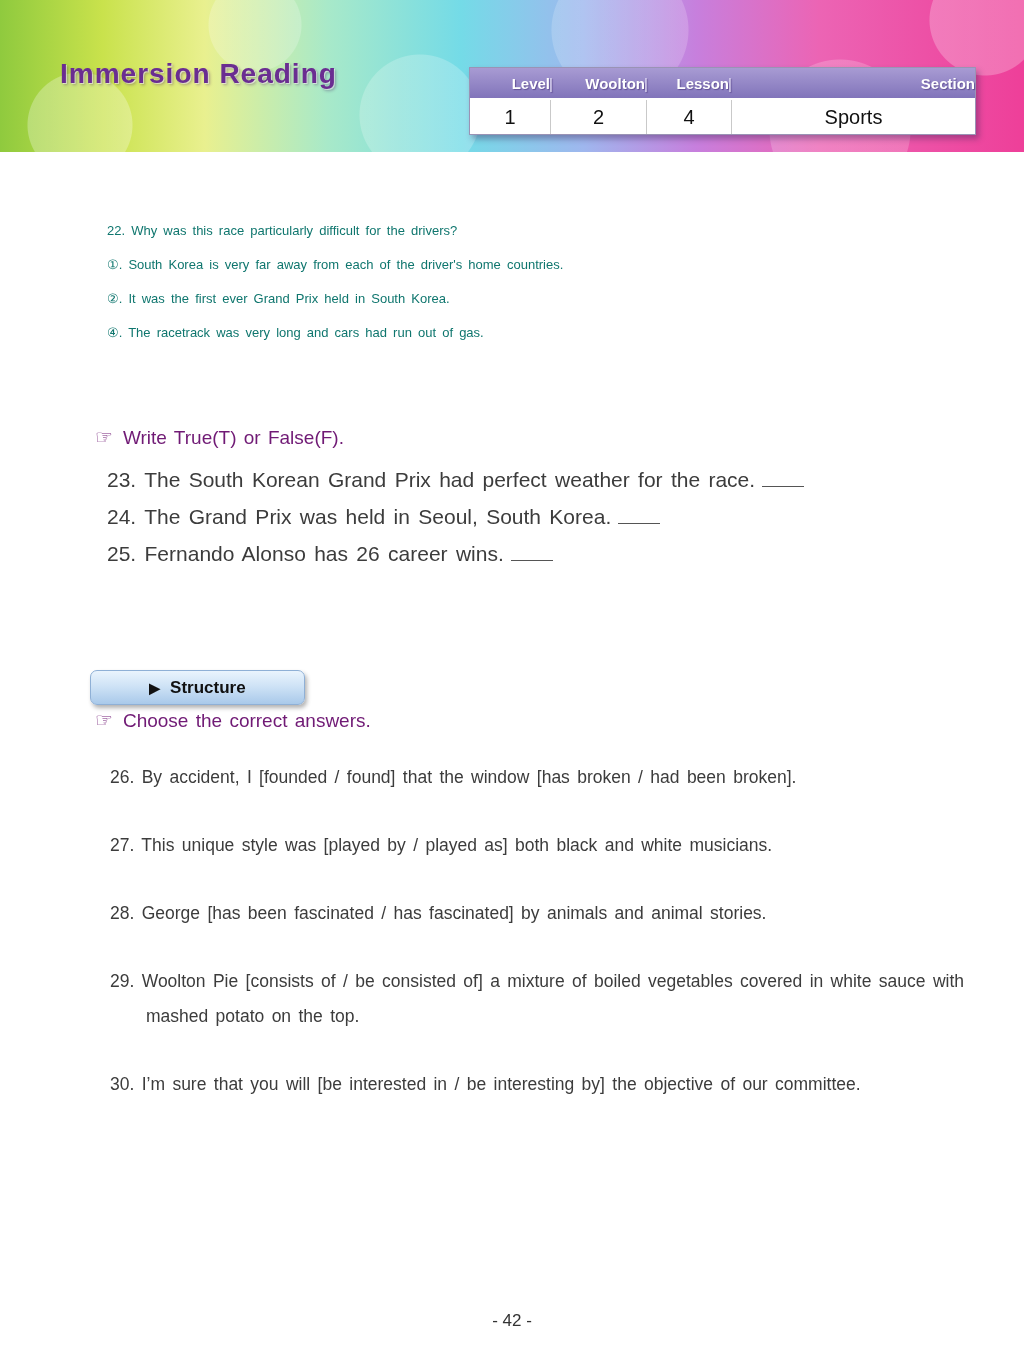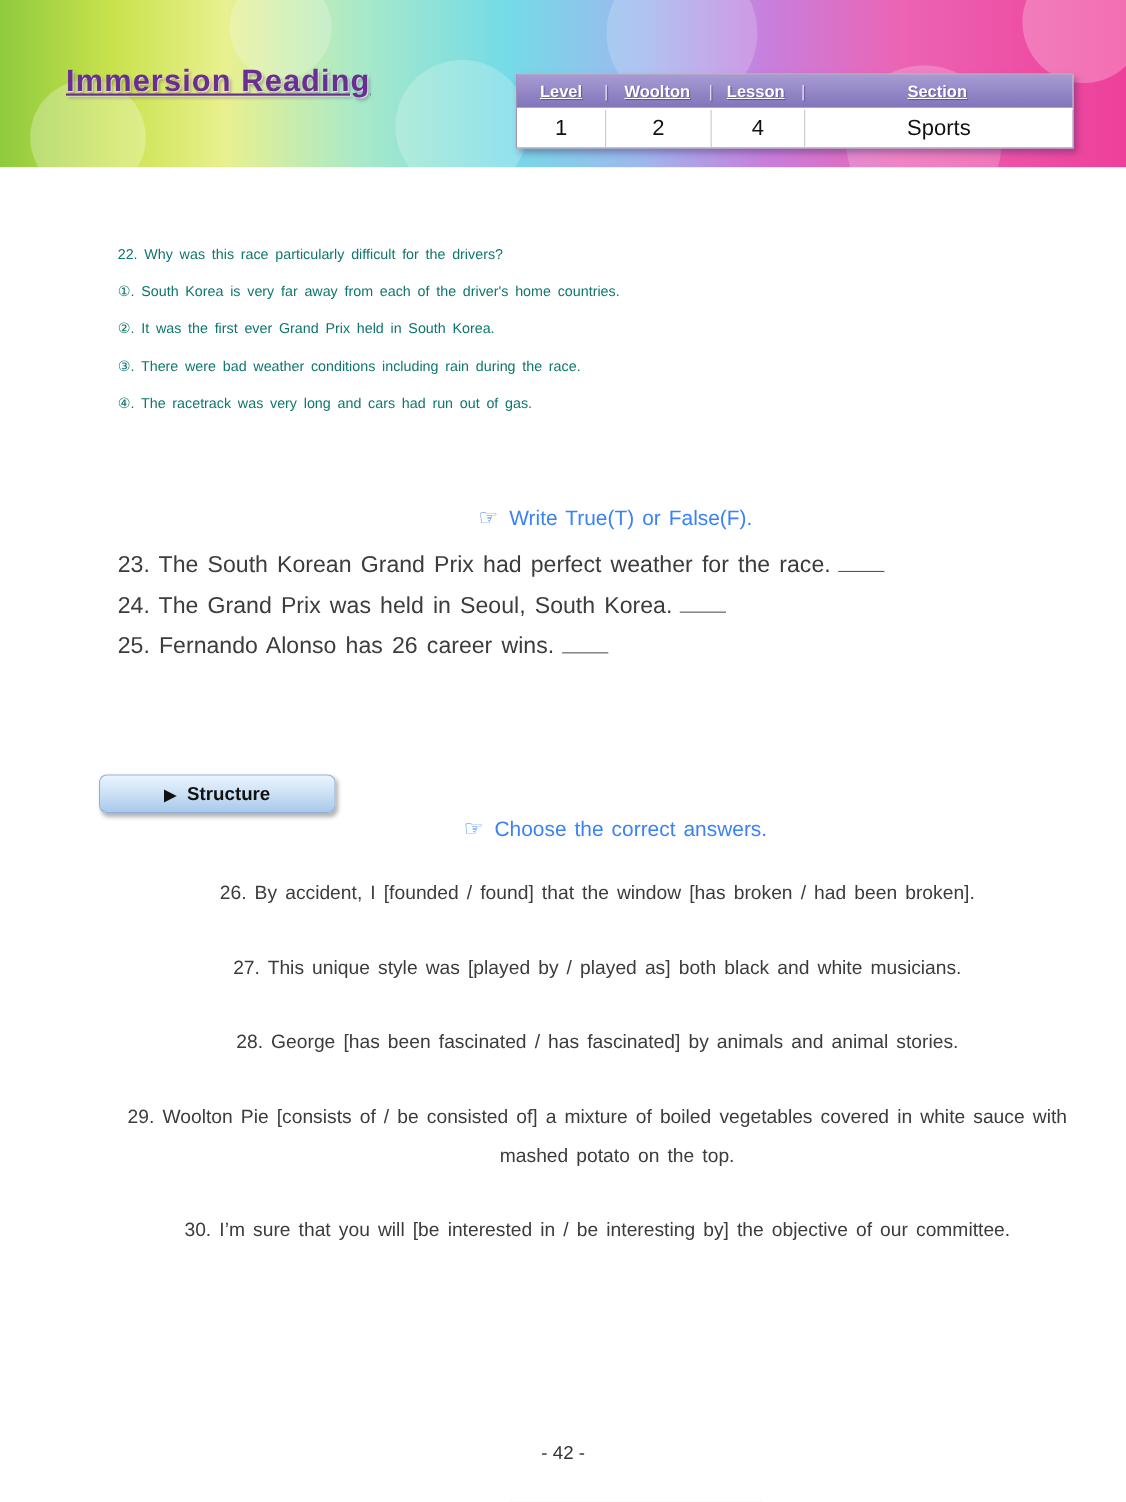--- a/index.html
+++ b/index.html
@@ -31,21 +31,20 @@
                              #74dbe7 45%, #9fb7ee 57%, #c77fdd 68%, #ec64b4 80%, #ee3f99 100%);
   }
   .logo {
     position: absolute;
     left: 60px; top: 58px;
     font-size: 28px;
     font-weight: bold;
     letter-spacing: 1px;
     color: #6a2d91;
     text-shadow: 1px 1px 0 rgba(255,255,255,.55), 2px 2px 3px rgba(60,20,90,.35);
-    text-decoration: underline;
   }
 
   
   .info-table {
     position: absolute;
     top: 67px; right: 48px;
     width: 505px;
     background: #ffffff;
     border: 1px solid #9a93b5;
     box-shadow: 3px 4px 6px rgba(60,40,90,.4);
@@ -55,23 +54,22 @@
     height: 30px;
     align-items: center;
     background: linear-gradient(#a89bd3, #8174ba);
     color: #ffffff;
     font-weight: bold;
     font-size: 15px;
     border-bottom: 2px solid #ffffff;
   }
   .info-head .cell {
     position: relative;
-    text-align: center;
+    text-align: right;
     text-shadow: 1px 1px 1px rgba(70,50,120,.6);
-    text-decoration: underline;
   }
   .info-head .pipe {
     position: absolute;
     right: -3px; top: 0;
     font-weight: normal;
     color: #e3ddf5;
   }
   .info-body {
     display: flex;
     height: 34px;
@@ -103,23 +101,22 @@
     width: 840px;
     font-size: 13px;
     line-height: 34px;
     word-spacing: 2.5px;
     color: #0f766e;
   }
   .blue-heading {
     margin: 72px 0 0 95px;
     font-size: 19px;
     line-height: 30px;
-    color: #3b82f6;
+    color: #701a75;
     word-spacing: 2px;
-    text-align: center;
   }
   .blue-heading .pointer { margin-right: 10px; font-size: 20px; }
   .tf-list {
     margin: 8px 0 0 107px;
     width: 840px;
     font-size: 21px;
     line-height: 37px;
     word-spacing: 2.5px;
     color: #3c3c3c;
   }
@@ -146,21 +143,20 @@
     font-size: 17px;
     font-weight: bold;
     color: #111111;
   }
   .structure-btn .tri { font-size: 14px; }
 
   .choose-heading { margin-top: 0; }
 
   .s-list {
     margin: 24px 0 0 110px;
-    text-align: center;
   }
   .s-item {
     width: 830px;
     font-size: 17.5px;
     line-height: 34.5px;
     word-spacing: 2.5px;
     color: #3c3c3c;
     margin-bottom: 33.5px;
     padding-left: 36px;
     text-indent: -36px;
@@ -209,21 +205,20 @@
       </div>
     </div>
   </div>
 
   <div class="content">
 
     <div class="q-block">
       <div>22. Why was this race particularly difficult for the drivers?</div>
       <div>①. South Korea is very far away from each of the driver's home countries.</div>
       <div>②. It was the first ever Grand Prix held in South Korea.</div>
-      <div>③. There were bad weather conditions including rain during the race.</div>
       <div>④. The racetrack was very long and cars had run out of gas.</div>
     </div>
 
     <div class="blue-heading">
       <span class="pointer">☞</span><span>Write True(T) or False(F).</span>
     </div>
     <div class="tf-list">
       <div>
         <span>23. The South Korean Grand Prix had perfect weather for the race.</span><span class="blank"></span>
       </div>

